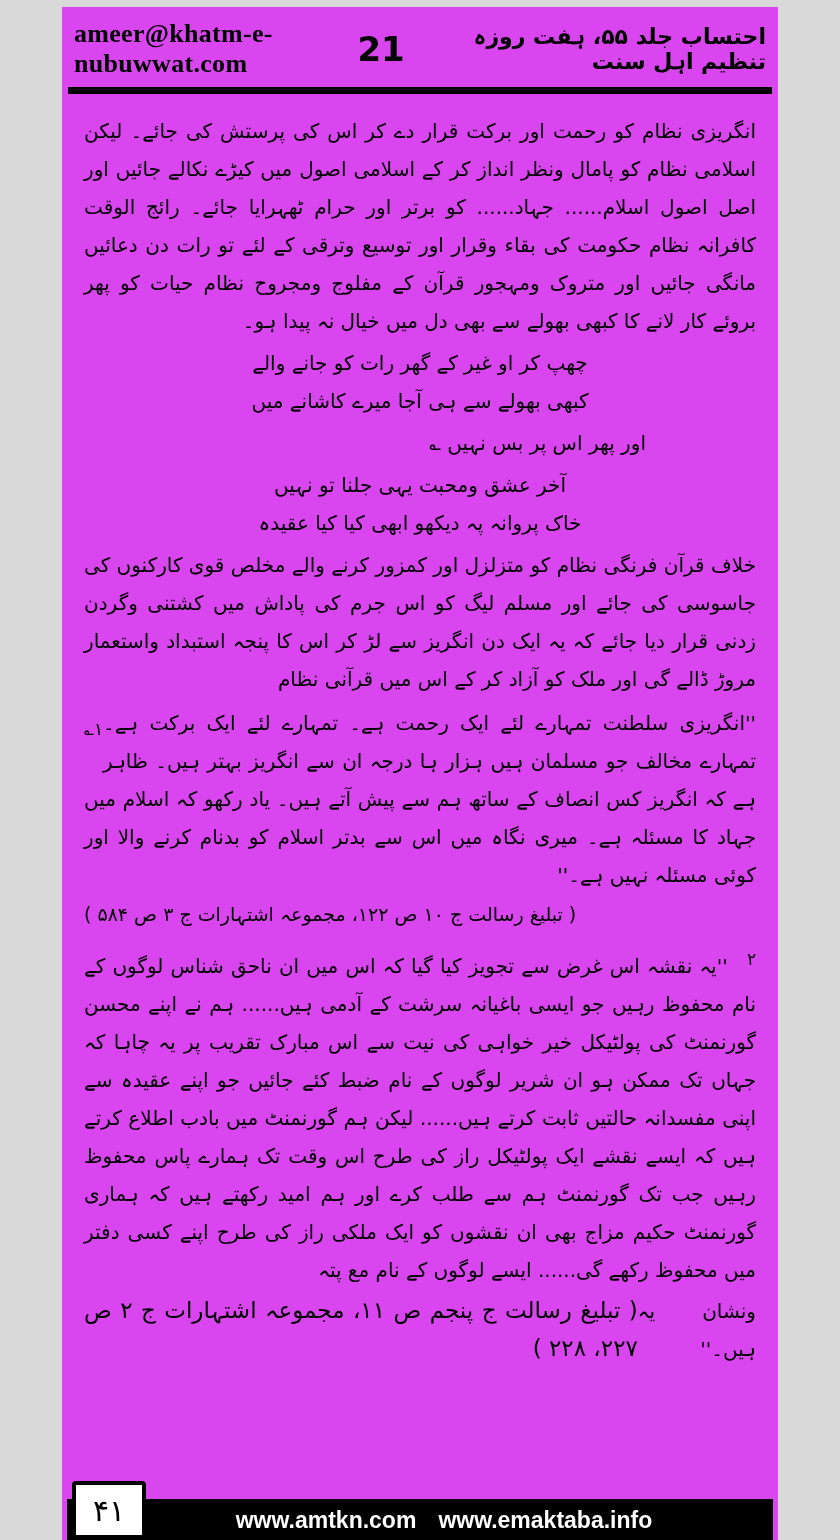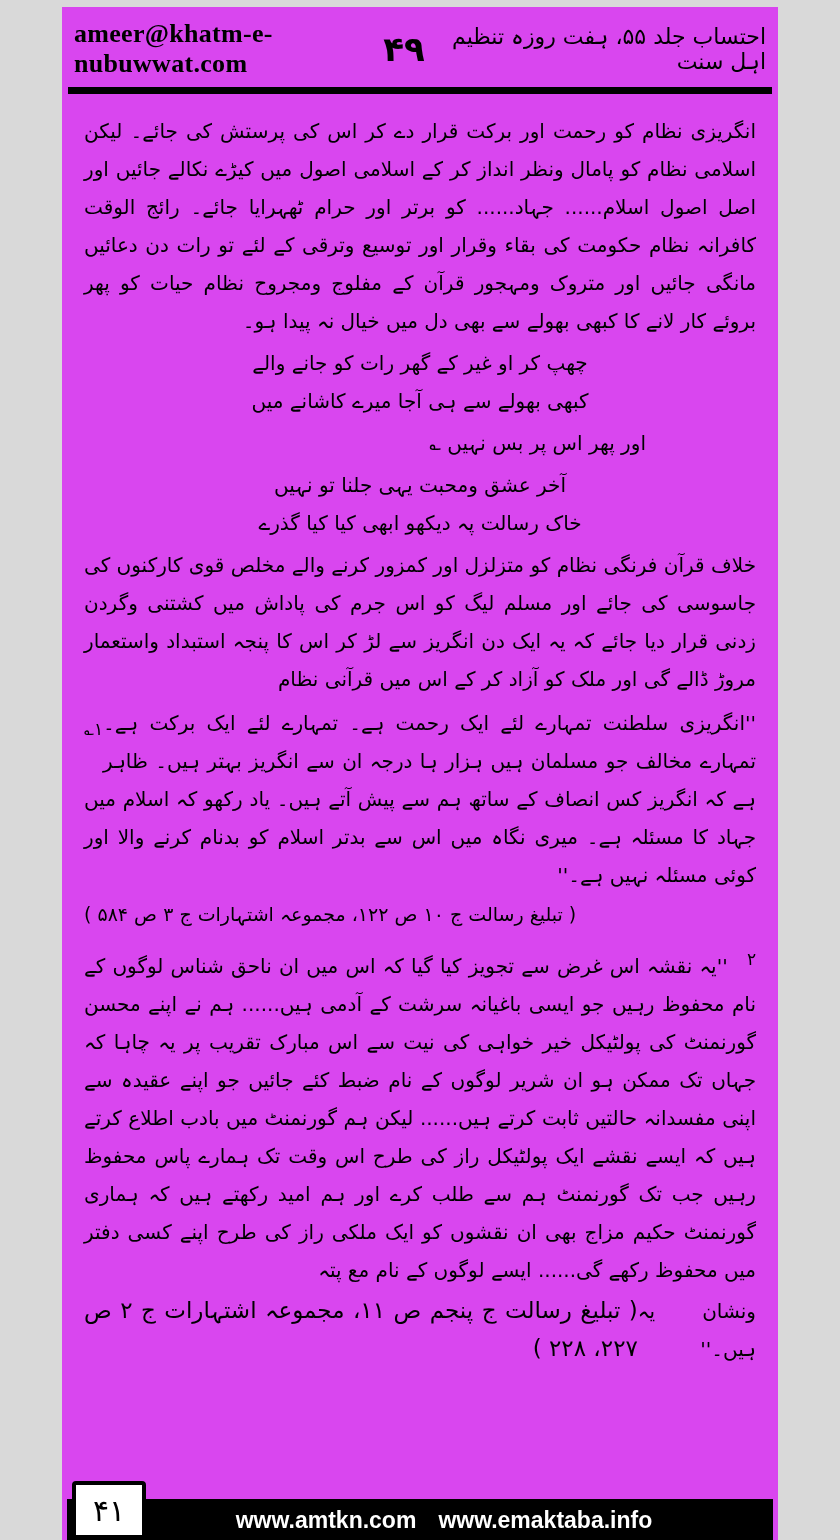--- a/index.html
+++ b/index.html
@@ -12,21 +12,21 @@
   }
   .page-header {
     display:flex; justify-content:space-between; align-items:center;
     padding:12px 12px 0 12px;
   }
   .email {
     font-family:"Liberation Serif", serif; font-weight:700; font-size:26px;
     letter-spacing:0.3px;
   }
   .pg { font-size:34px; font-weight:700; }
-  .title { direction:rtl; font-size:22px; font-weight:400; }
+  .title { direction:rtl; font-size:22px; font-weight:700; }
   .rule {
     margin:8px 6px 0 6px; height:6px;
     border-top:5px solid #000; border-bottom:2px solid #000;
   }
   .body {
     direction:rtl; padding:18px 22px 70px 22px;
     font-size:20px; line-height:38px; text-align:justify;
   }
   .para { text-align:justify; margin:0 0 2px 0; }
   .verse { display:flex; flex-direction:column; align-items:center; margin:4px 0; }
@@ -55,40 +55,40 @@
     font-size:30px; font-weight:400;
   }
 </style>
 </head>
 <body>
 
 <div class="page">
 
   <header class="page-header">
     <span class="email">ameer@khatm-e-nubuwwat.com</span>
-    <span class="pg">۴۹</span>
+    <span class="pg">21</span>
     <span class="title">احتساب جلد ۵۵، ہفت روزہ تنظیم اہل سنت</span>
   </header>
 
   <div class="rule"></div>
 
   <main class="body">
 
     <p class="para">انگریزی نظام کو رحمت اور برکت قرار دے کر اس کی پرستش کی جائے۔ لیکن اسلامی نظام کو پامال ونظر انداز کر کے اسلامی اصول میں کیڑے نکالے جائیں اور اصل اصول اسلام...... جہاد...... کو برتر اور حرام ٹھہرایا جائے۔ رائج الوقت کافرانہ نظام حکومت کی بقاء وقرار اور توسیع وترقی کے لئے تو رات دن دعائیں مانگی جائیں اور متروک ومہجور قرآن کے مفلوج ومجروح نظام حیات کو پھر بروئے کار لانے کا کبھی بھولے سے بھی دل میں خیال نہ پیدا ہو۔</p>
 
     <div class="verse">
       <span>چھپ کر او غیر کے گھر رات کو جانے والے</span>
       <span>کبھی بھولے سے ہی آجا میرے کاشانے میں</span>
     </div>
 
     <p class="interlude">اور پھر اس پر بس نہیں ؎</p>
 
     <div class="verse">
       <span>آخر عشق ومحبت یہی جلنا تو نہیں</span>
-      <span>خاک رسالت پہ دیکھو ابھی کیا کیا گذرے</span>
+      <span>خاک پروانہ پہ دیکھو ابھی کیا کیا عقیدہ</span>
     </div>
 
     <p class="para">خلاف قرآن فرنگی نظام کو متزلزل اور کمزور کرنے والے مخلص قوی کارکنوں کی جاسوسی کی جائے اور مسلم لیگ کو اس جرم کی پاداش میں کشتنی وگردن زدنی قرار دیا جائے کہ یہ ایک دن انگریز سے لڑ کر اس کا پنجہ استبداد واستعمار مروڑ ڈالے گی اور ملک کو آزاد کر کے اس میں قرآنی نظام</p>
 
     <div class="quote">
       <span class="marker-left">۱؎</span>
       <span>''انگریزی سلطنت تمہارے لئے ایک رحمت ہے۔ تمہارے لئے ایک برکت ہے۔ تمہارے مخالف جو مسلمان ہیں ہزار ہا درجہ ان سے انگریز بہتر ہیں۔ ظاہر ہے کہ انگریز کس انصاف کے ساتھ ہم سے پیش آتے ہیں۔ یاد رکھو کہ اسلام میں جہاد کا مسئلہ ہے۔ میری نگاہ میں اس سے بدتر اسلام کو بدنام کرنے والا اور کوئی مسئلہ نہیں ہے۔''</span>
     </div>
 
     <p class="citation">( تبلیغ رسالت ج ۱۰ ص ۱۲۲، مجموعہ اشتہارات ج ۳ ص ۵۸۴ )</p>

